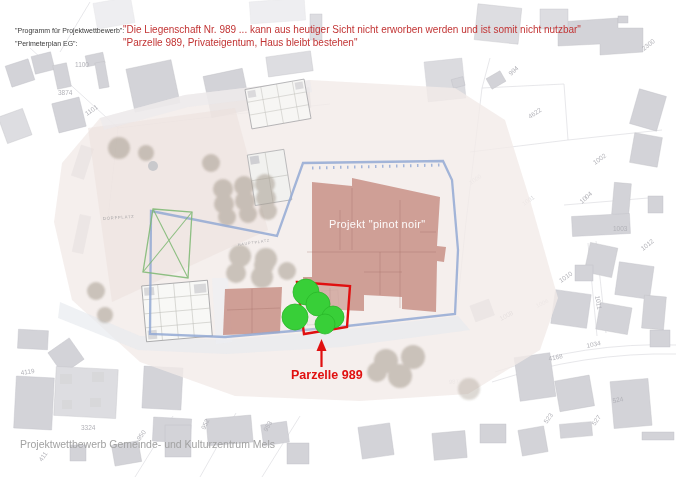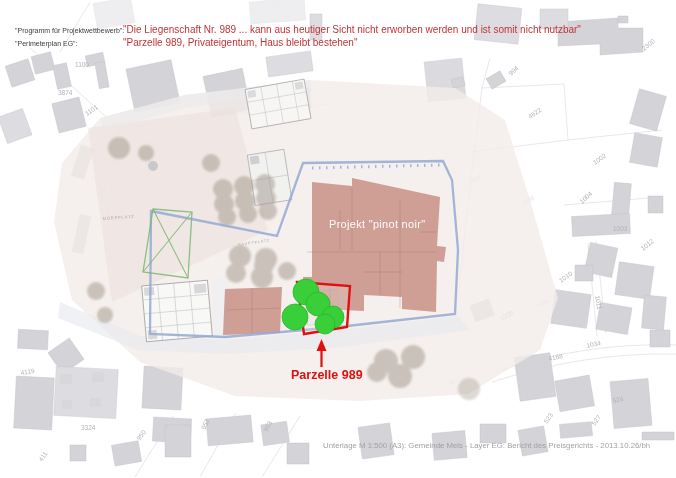--- a/index.html
+++ b/index.html
@@ -253,15 +253,15 @@
 </svg>
 
 <div class="overlay-text hdr-label" id="hdr-l1-label">"Programm für Projektwettbewerb":</div>
 <div class="overlay-text hdr-quote" id="hdr-l1-quote">"Die Liegenschaft Nr. 989 ... kann aus heutiger Sicht nicht erworben werden und ist somit nicht nutzbar"</div>
 <div class="overlay-text hdr-label" id="hdr-l2-label">"Perimeterplan EG":</div>
 <div class="overlay-text hdr-quote" id="hdr-l2-quote">"Parzelle 989, Privateigentum, Haus bleibt bestehen"</div>
 
 <div class="overlay-text" id="pinot-label">Projekt "pinot noir"</div>
 <div class="overlay-text" id="parzelle-label">Parzelle 989</div>
 
-<div class="overlay-text footer-text" id="footer-right">Unterlage M 1:500 (A3): Gemeinde Mels - Layer EG: Bericht des Preisgerichts - 2013.10.26/bh</div>
+<div class="overlay-text footer-text" id="footer-left">Projektwettbewerb Gemeinde- und Kulturzentrum Mels</div>
 
 </div>
 
 </body></html>

